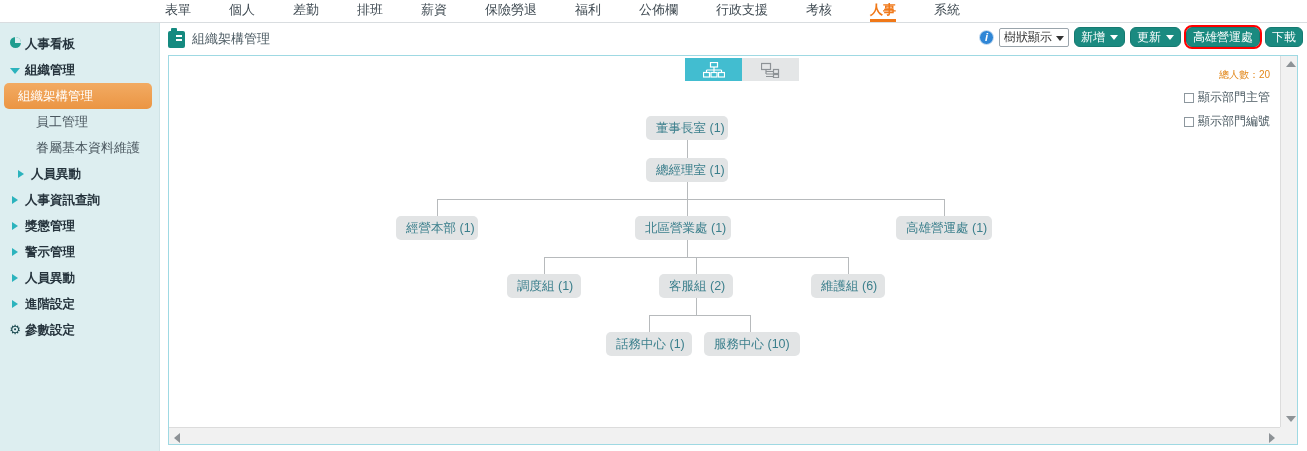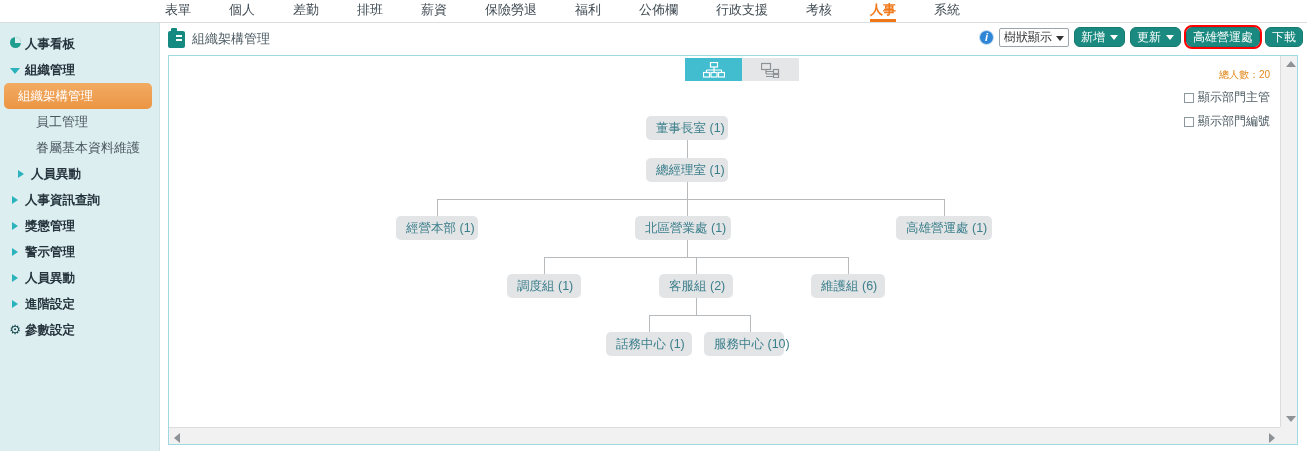--- a/index.html
+++ b/index.html
@@ -297,21 +297,21 @@
             <div class="conn" style="left: 580.5px; top: 259px; width: 1px; height: 17px;"></div>
             <div class="node" style="left: 477px; top: 60px; width: 82px;">董事長室 (1)</div>
             <div class="node" style="left: 477px; top: 102px; width: 82px;">總經理室 (1)</div>
             <div class="node" style="left: 227px; top: 160px; width: 82px;">經營本部 (1)</div>
             <div class="node" style="left: 466px; top: 160px; width: 96px;">北區營業處 (1)</div>
             <div class="node" style="left: 727px; top: 160px; width: 96px;">高雄營運處 (1)</div>
             <div class="node" style="left: 338px; top: 218px; width: 74px;">調度組 (1)</div>
             <div class="node" style="left: 490px; top: 218px; width: 74px;">客服組 (2)</div>
             <div class="node" style="left: 642px; top: 218px; width: 74px;">維護組 (6)</div>
             <div class="node" style="left: 437px; top: 276px; width: 86px;">話務中心 (1)</div>
-            <div class="node" style="left: 535px; top: 276px; width: 80px;">服務中心 (10)</div>
+            <div class="node" style="left: 535px; top: 276px; width: 96px;">服務中心 (10)</div>
           </div>
       </div>
 
       <div class="vscroll">
         <div class="vthumb"></div>
         <div class="arr arr-up"></div>
         <div class="arr arr-dn"></div>
       </div>
       <div class="hscroll">
         <div class="hthumb"></div>

